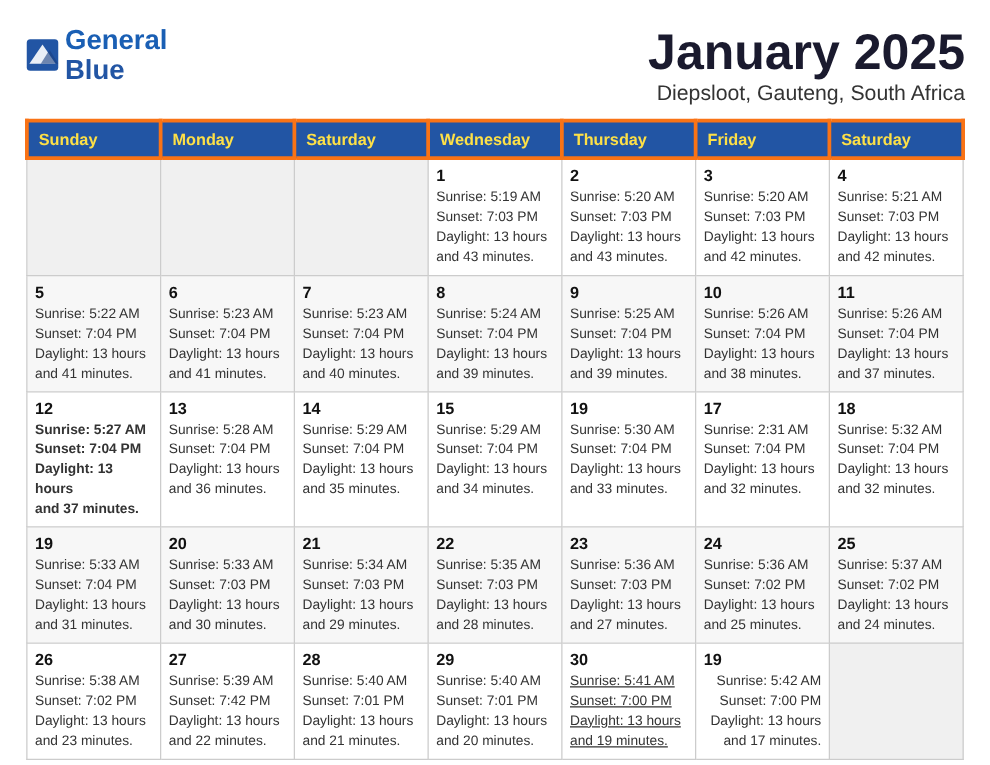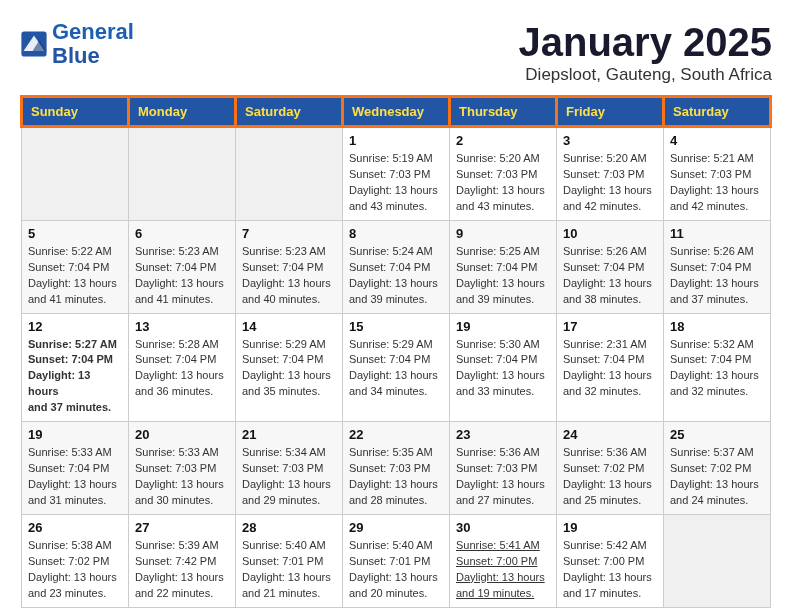--- a/index.html
+++ b/index.html
@@ -338,21 +338,21 @@
         </td>
         <td>
           <div class="day-num">30</div>
           <div class="day-info" style="white-space: pre-line; text-decoration: underline;">Sunrise: 5:41 AM
 Sunset: 7:00 PM
 Daylight: 13 hours
 and 19 minutes.</div>
         </td>
         <td>
           <div class="day-num">19</div>
-          <div class="day-info" style="white-space: pre-line;">Sunrise: 5:42 AM
+          <div class="day-info" style="white-space: pre-line; text-align: right;">Sunrise: 5:42 AM
 Sunset: 7:00 PM
 Daylight: 13 hours
 and 17 minutes.</div>
         </td>
         <td class="empty-cell"></td>
       </tr>
     </tbody>
 </table>
 
 </body></html>

